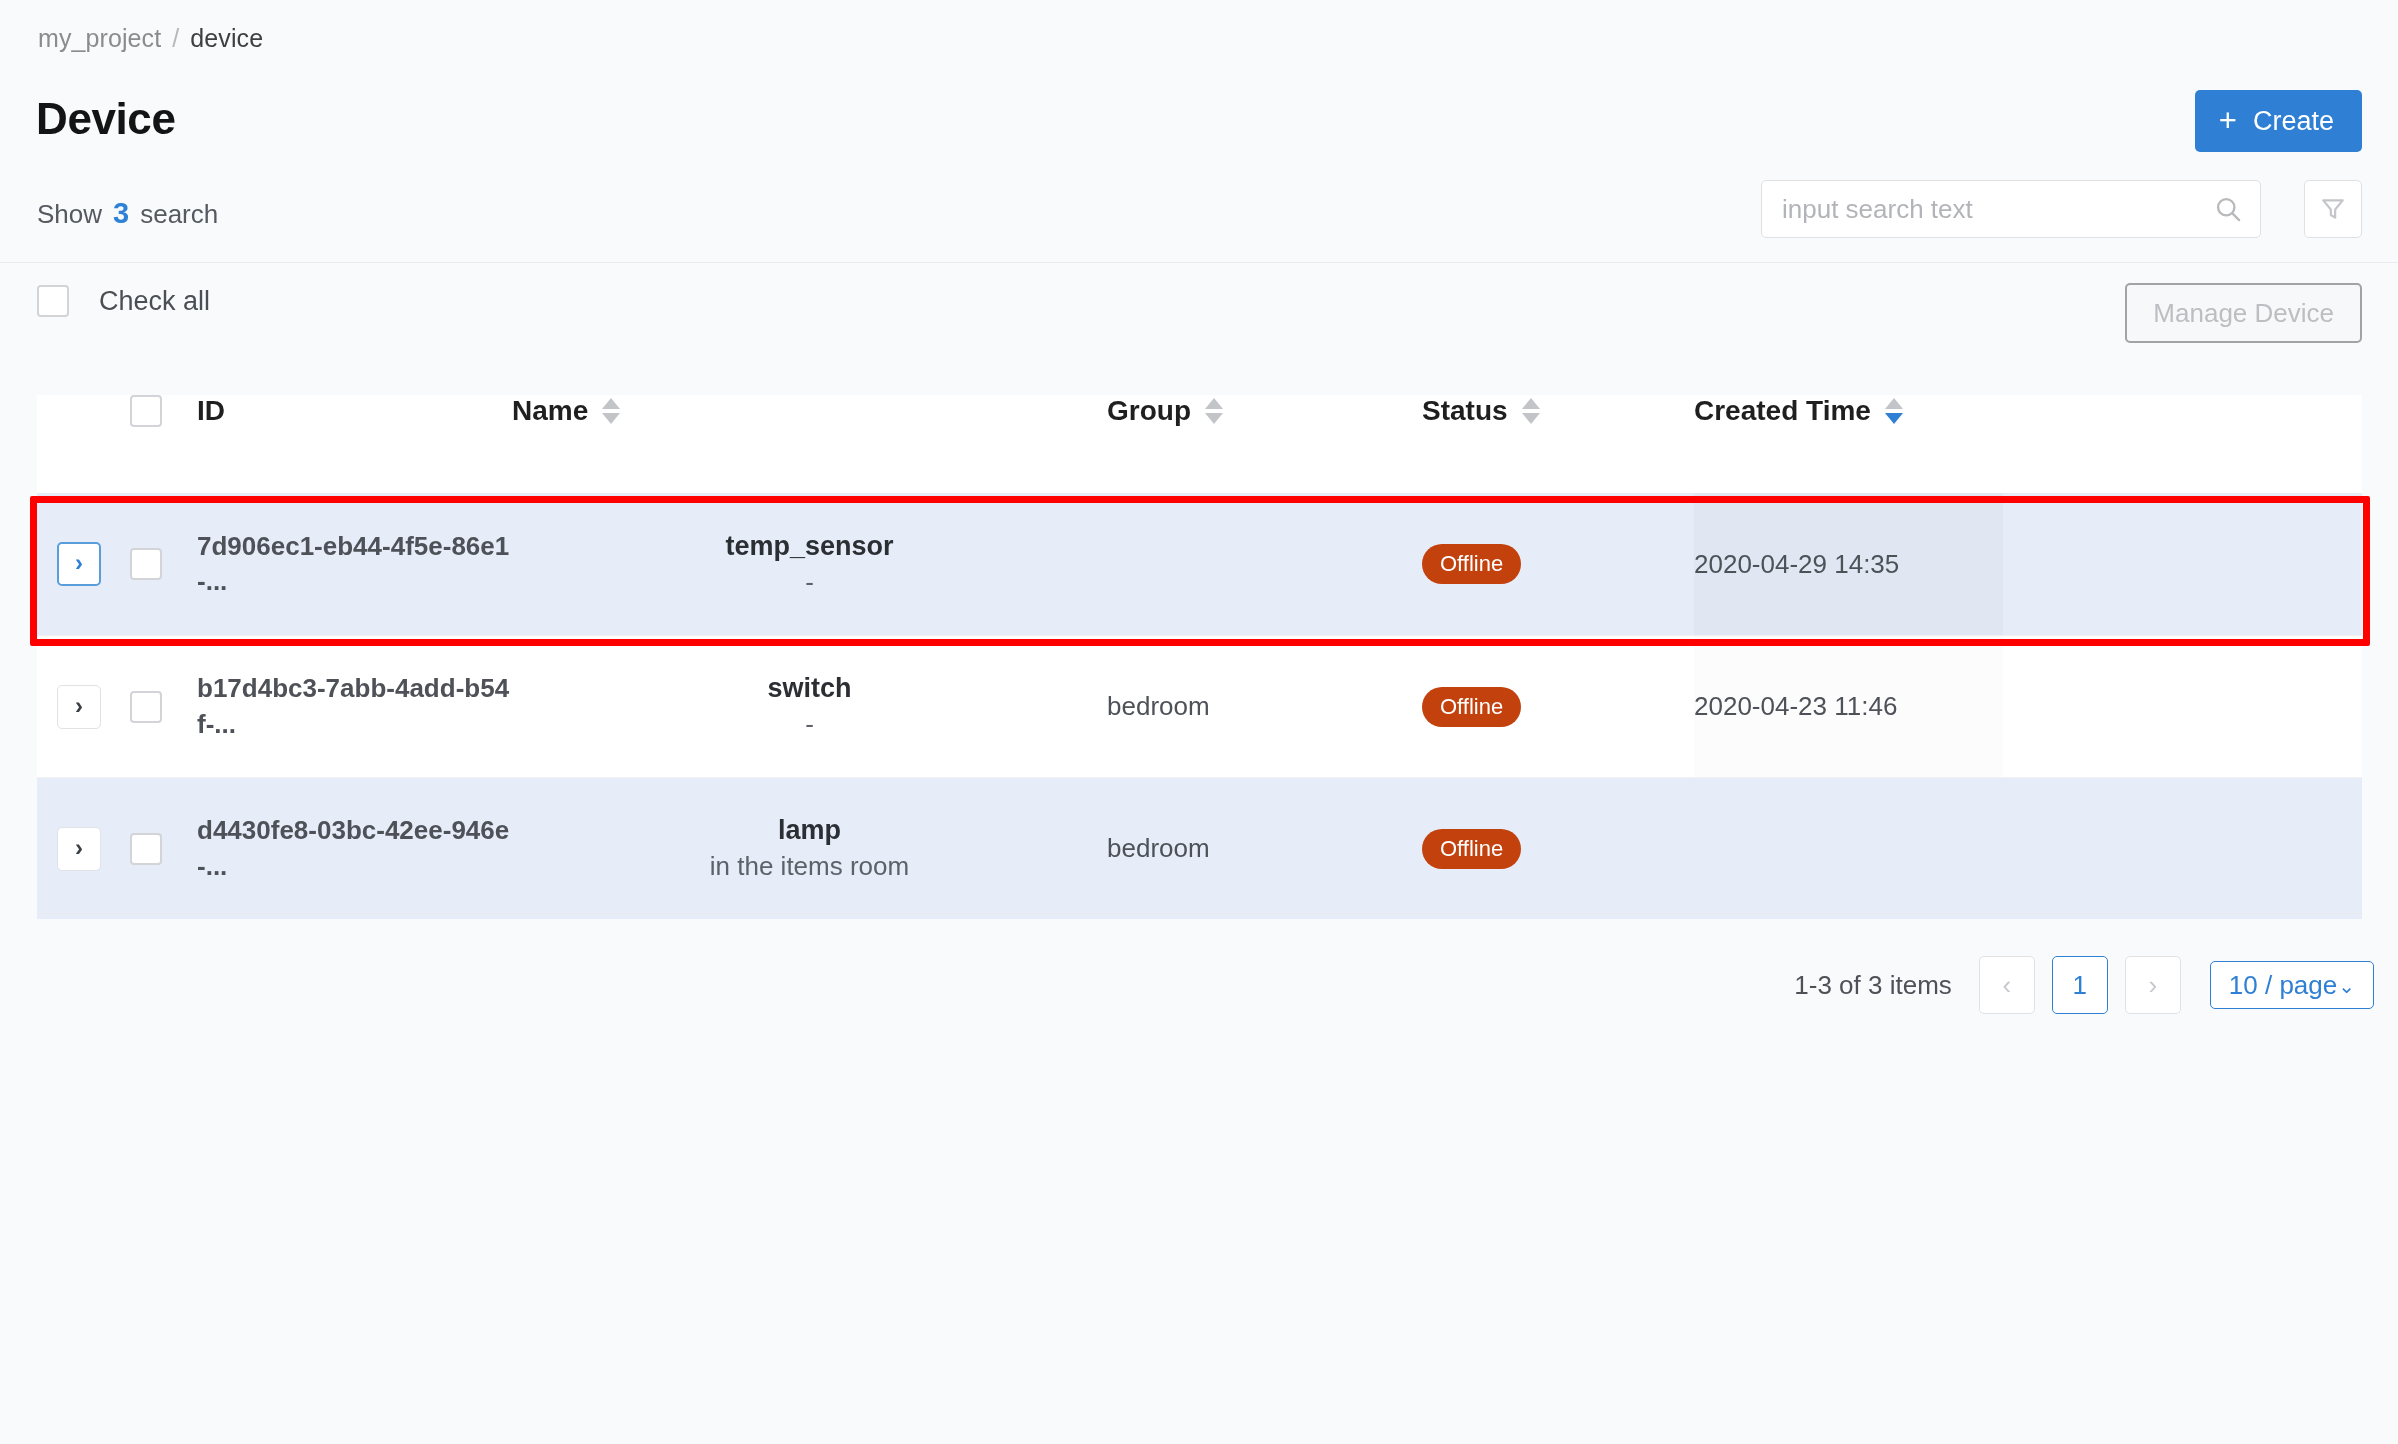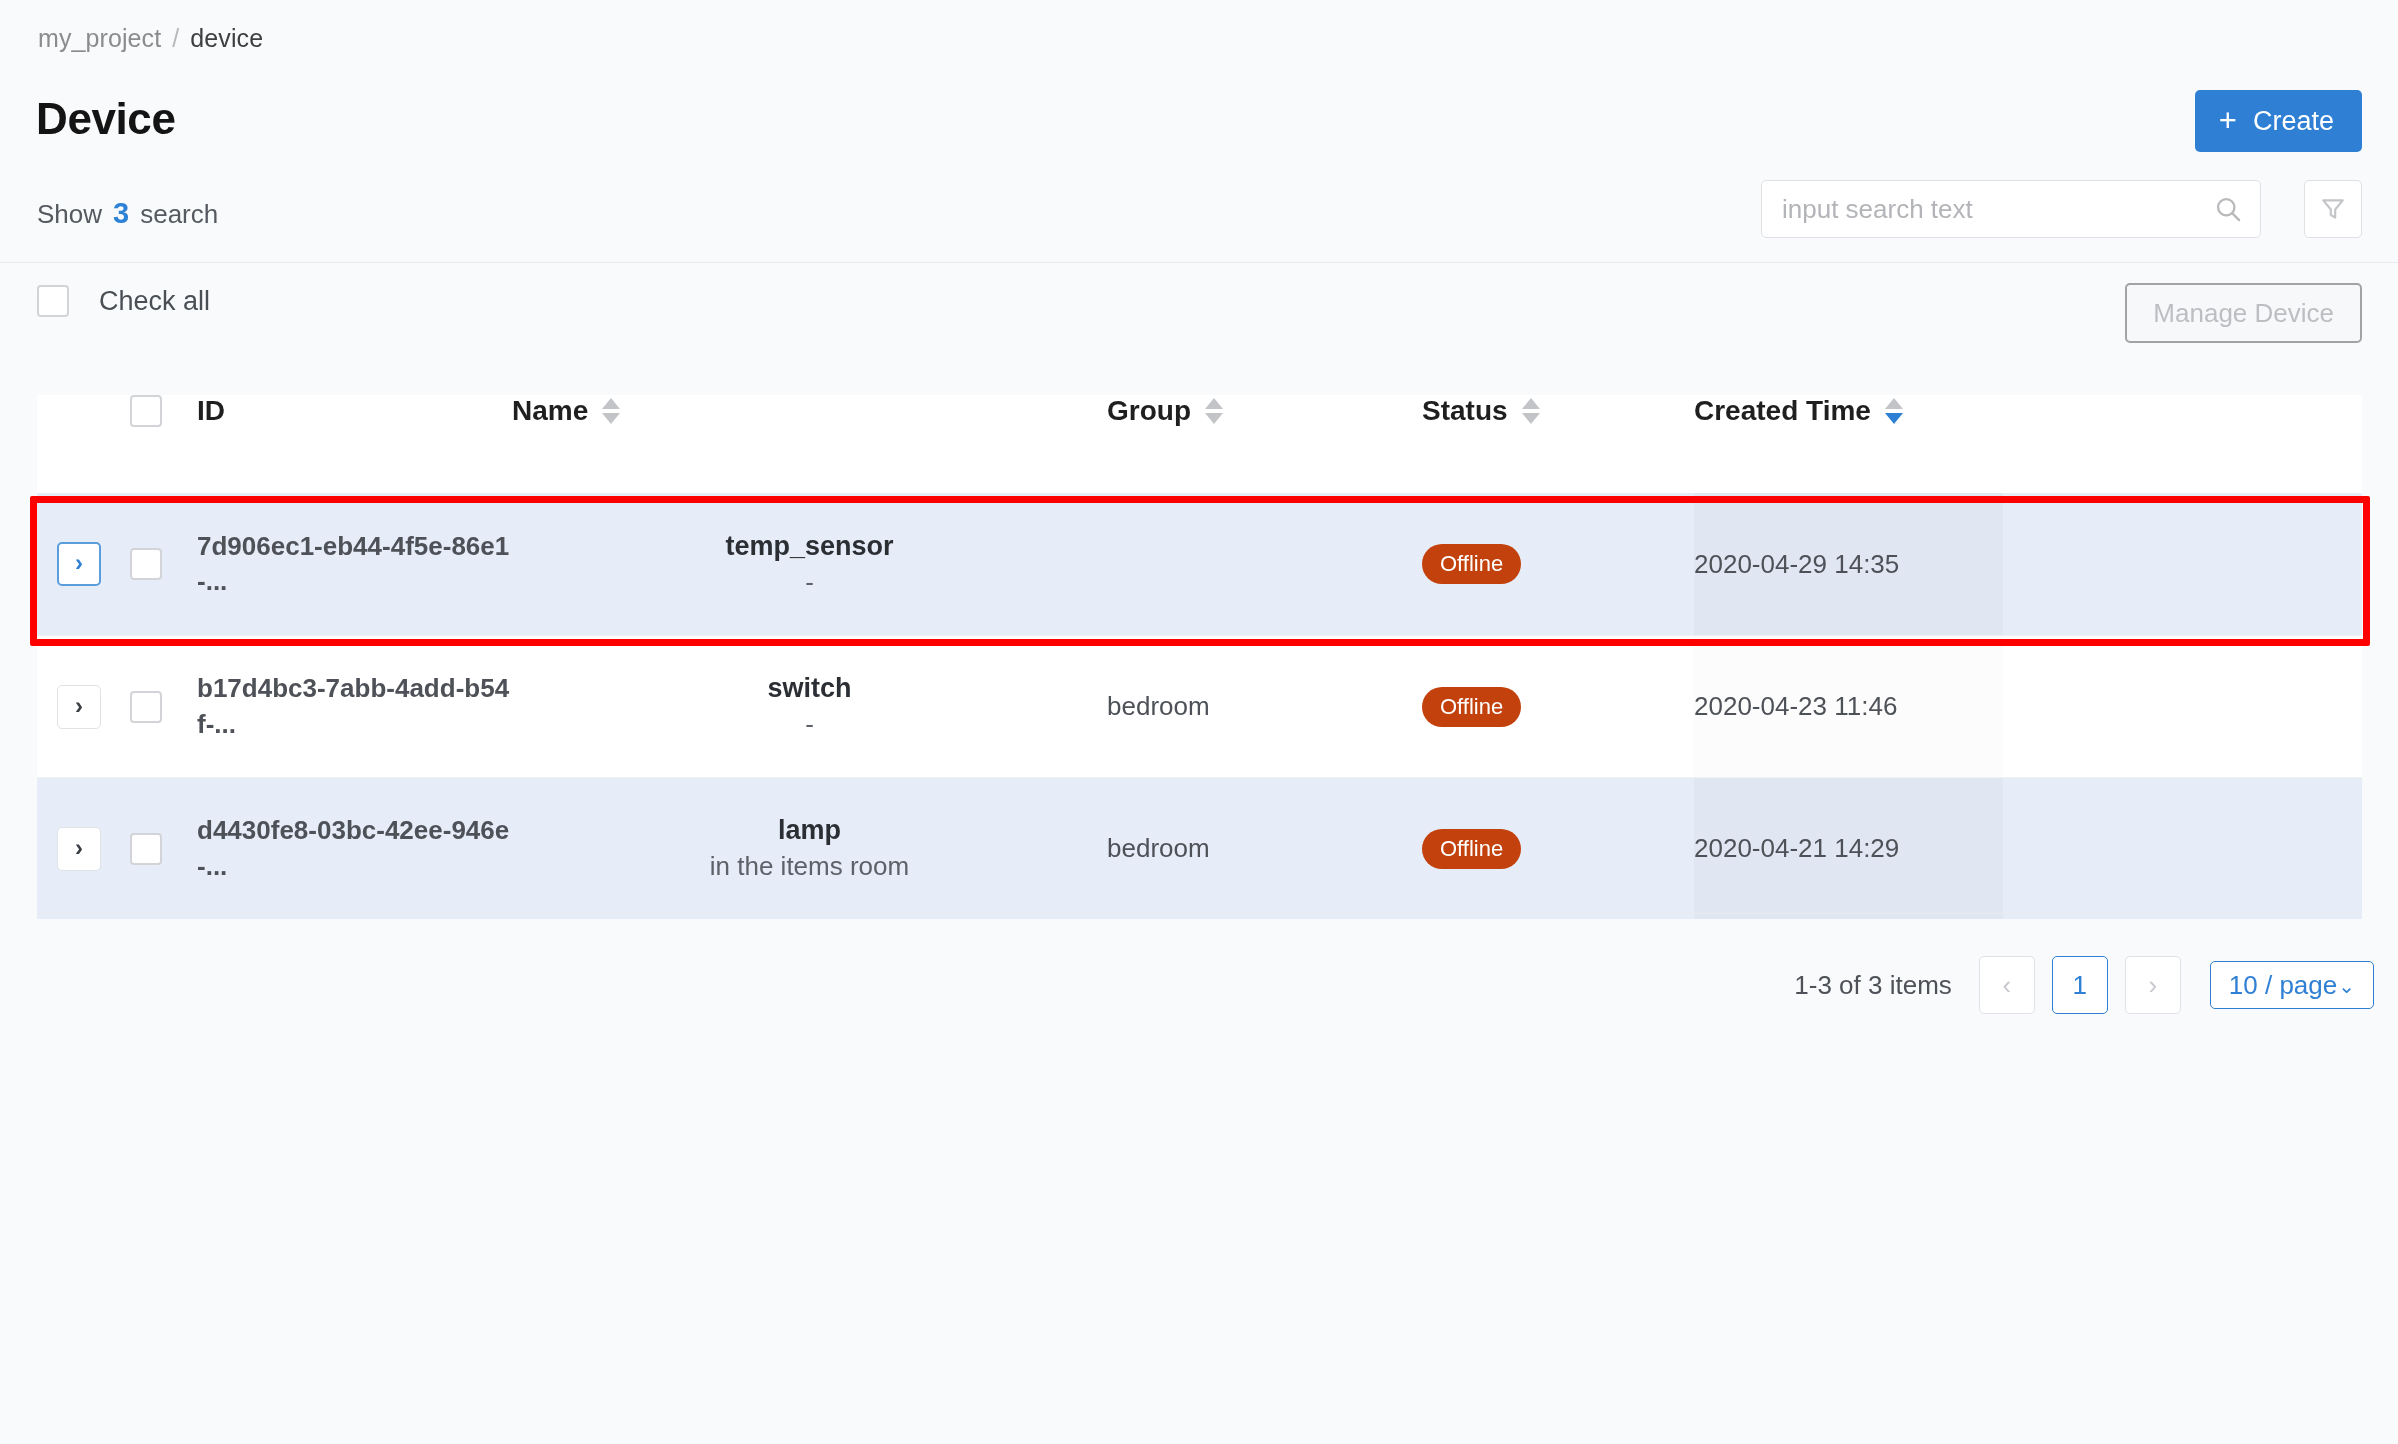--- a/index.html
+++ b/index.html
@@ -535,23 +535,20 @@
         <div class="cell c-name name-cell">
           <span class="name-main">lamp</span>
           <span class="name-sub">in the items room</span>
         </div>
         <div class="cell c-group">
           <span>bedroom</span>
         </div>
         <div class="cell c-stat">
           <span class="badge">Offline</span>
         </div>
-        <div class="cell c-time">
-          <span>2020-04-21 14:29</span>
-        </div>
         <div class="cell c-act"></div>
       </div>
 
     </div>
   </div>
 
   <div class="sel-outline"></div>
 
   <div class="table-bottom-divider"></div>
 

